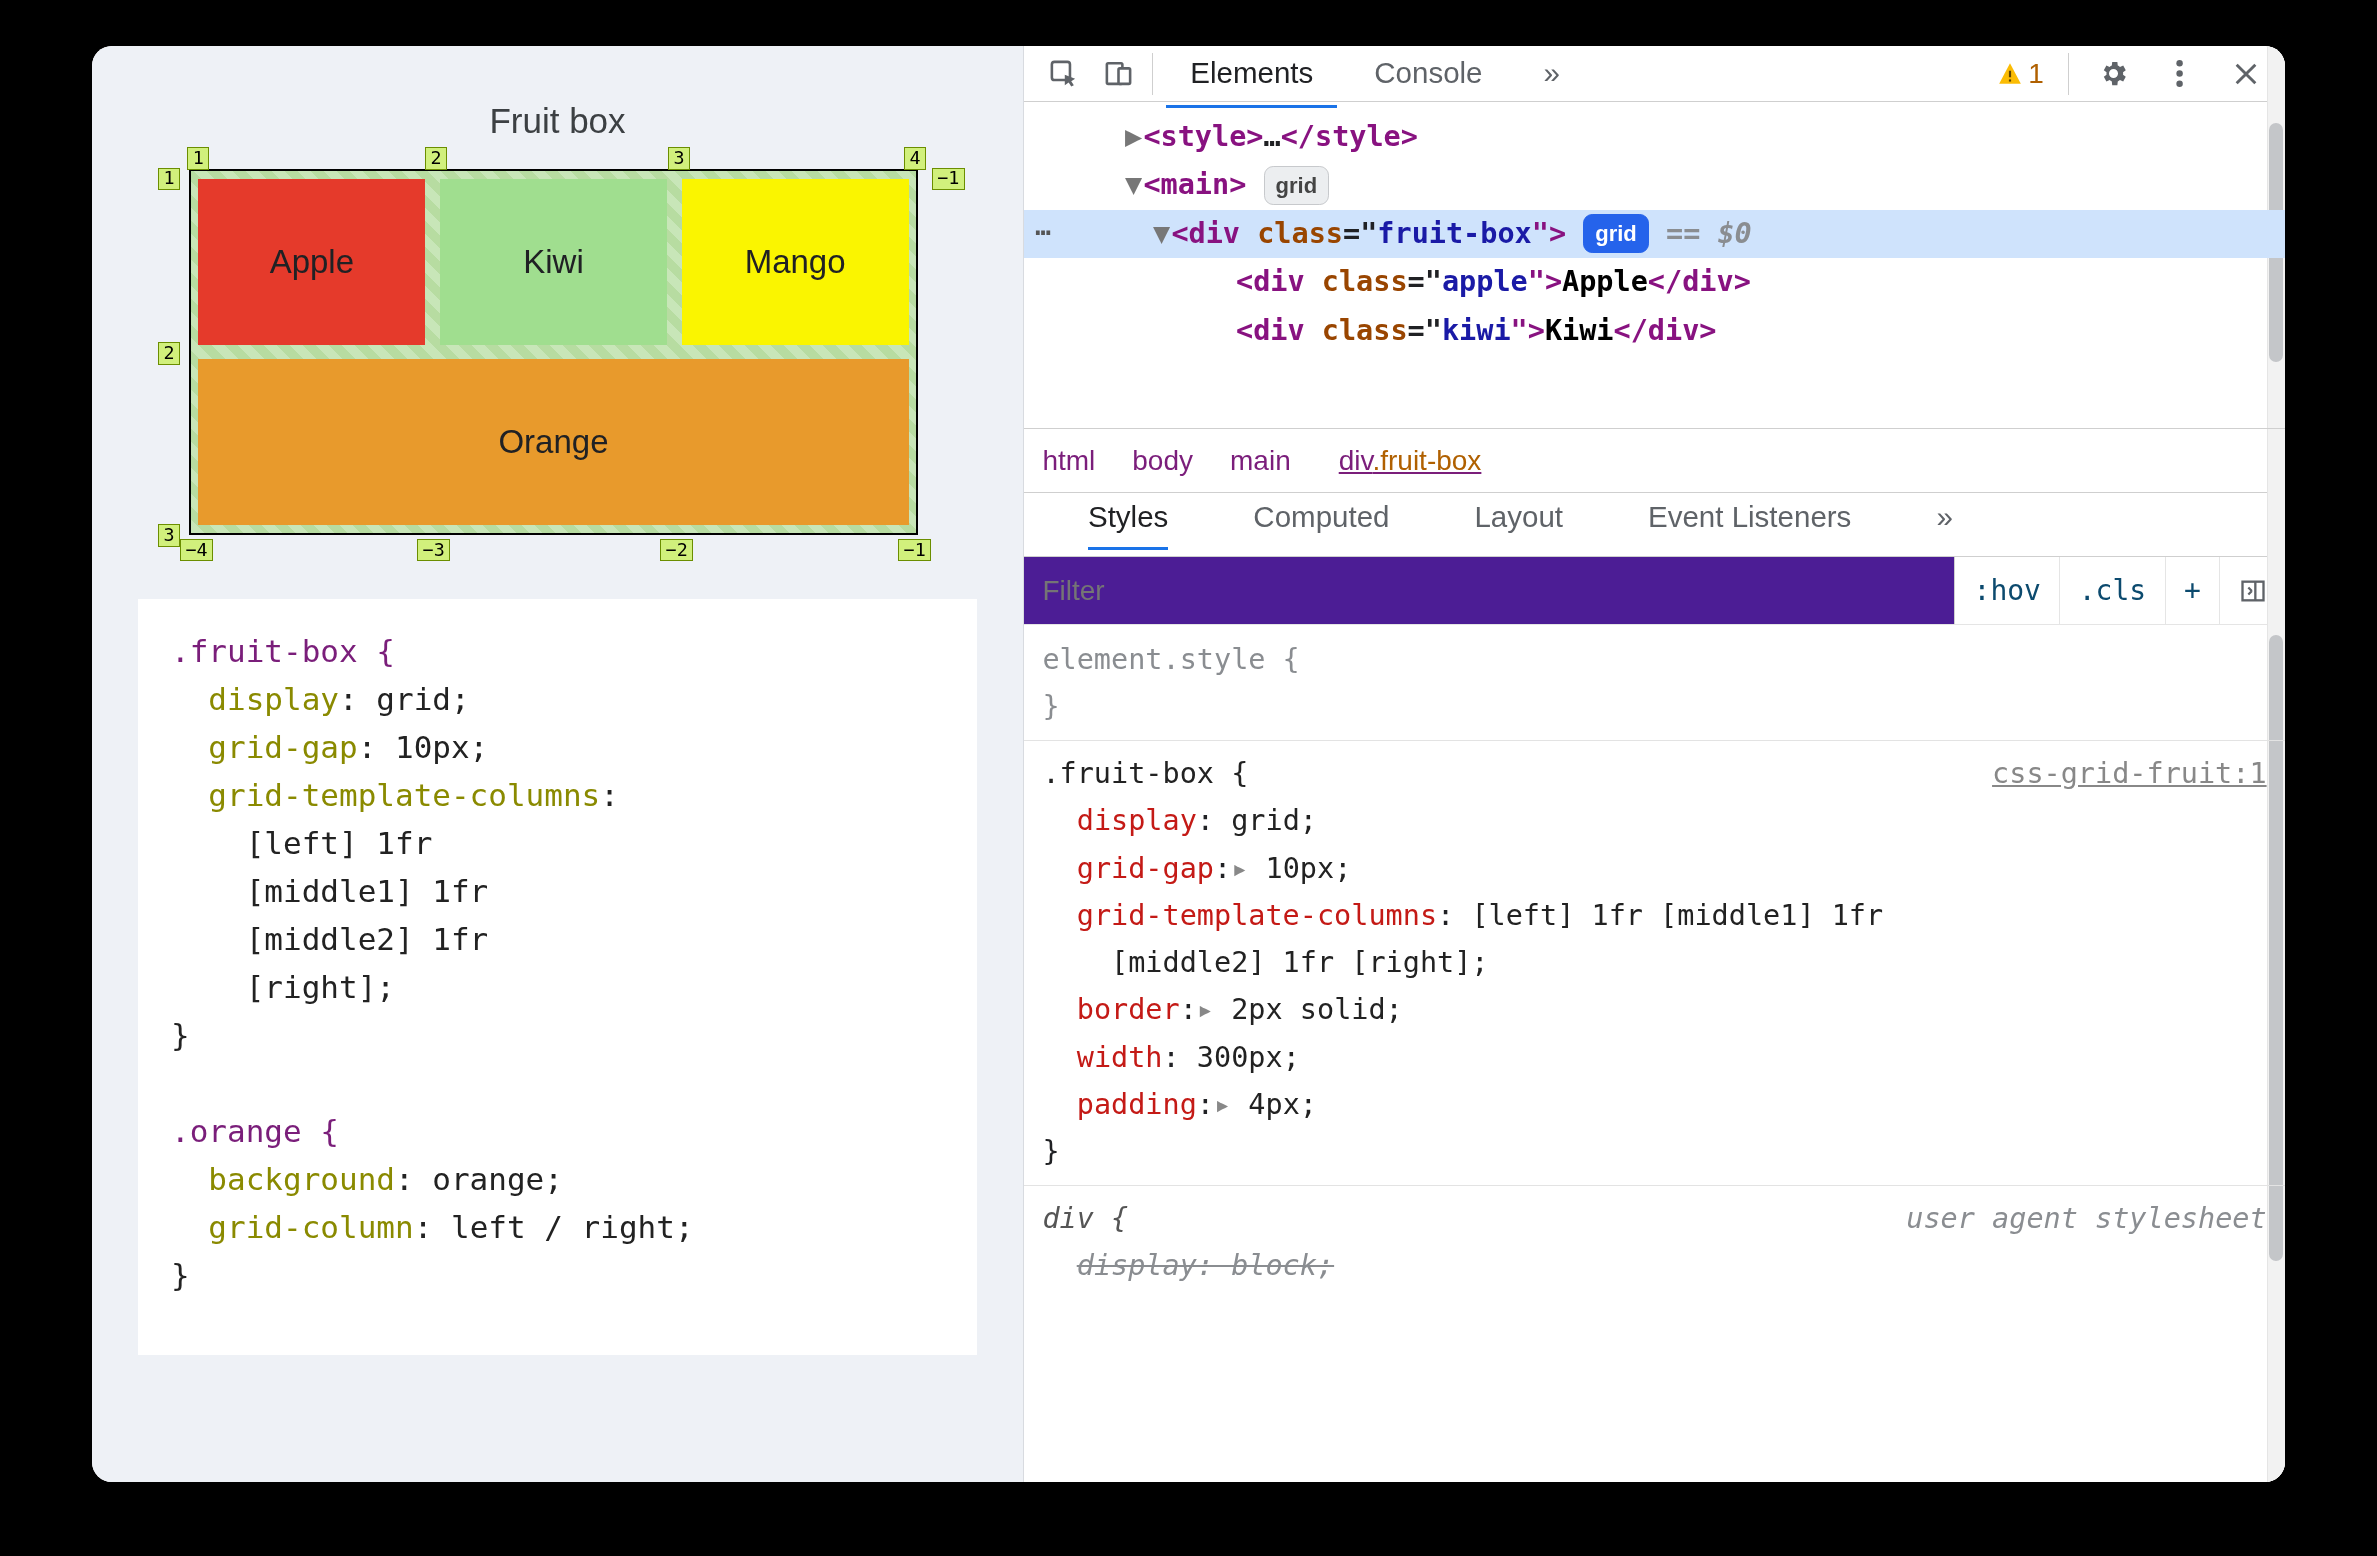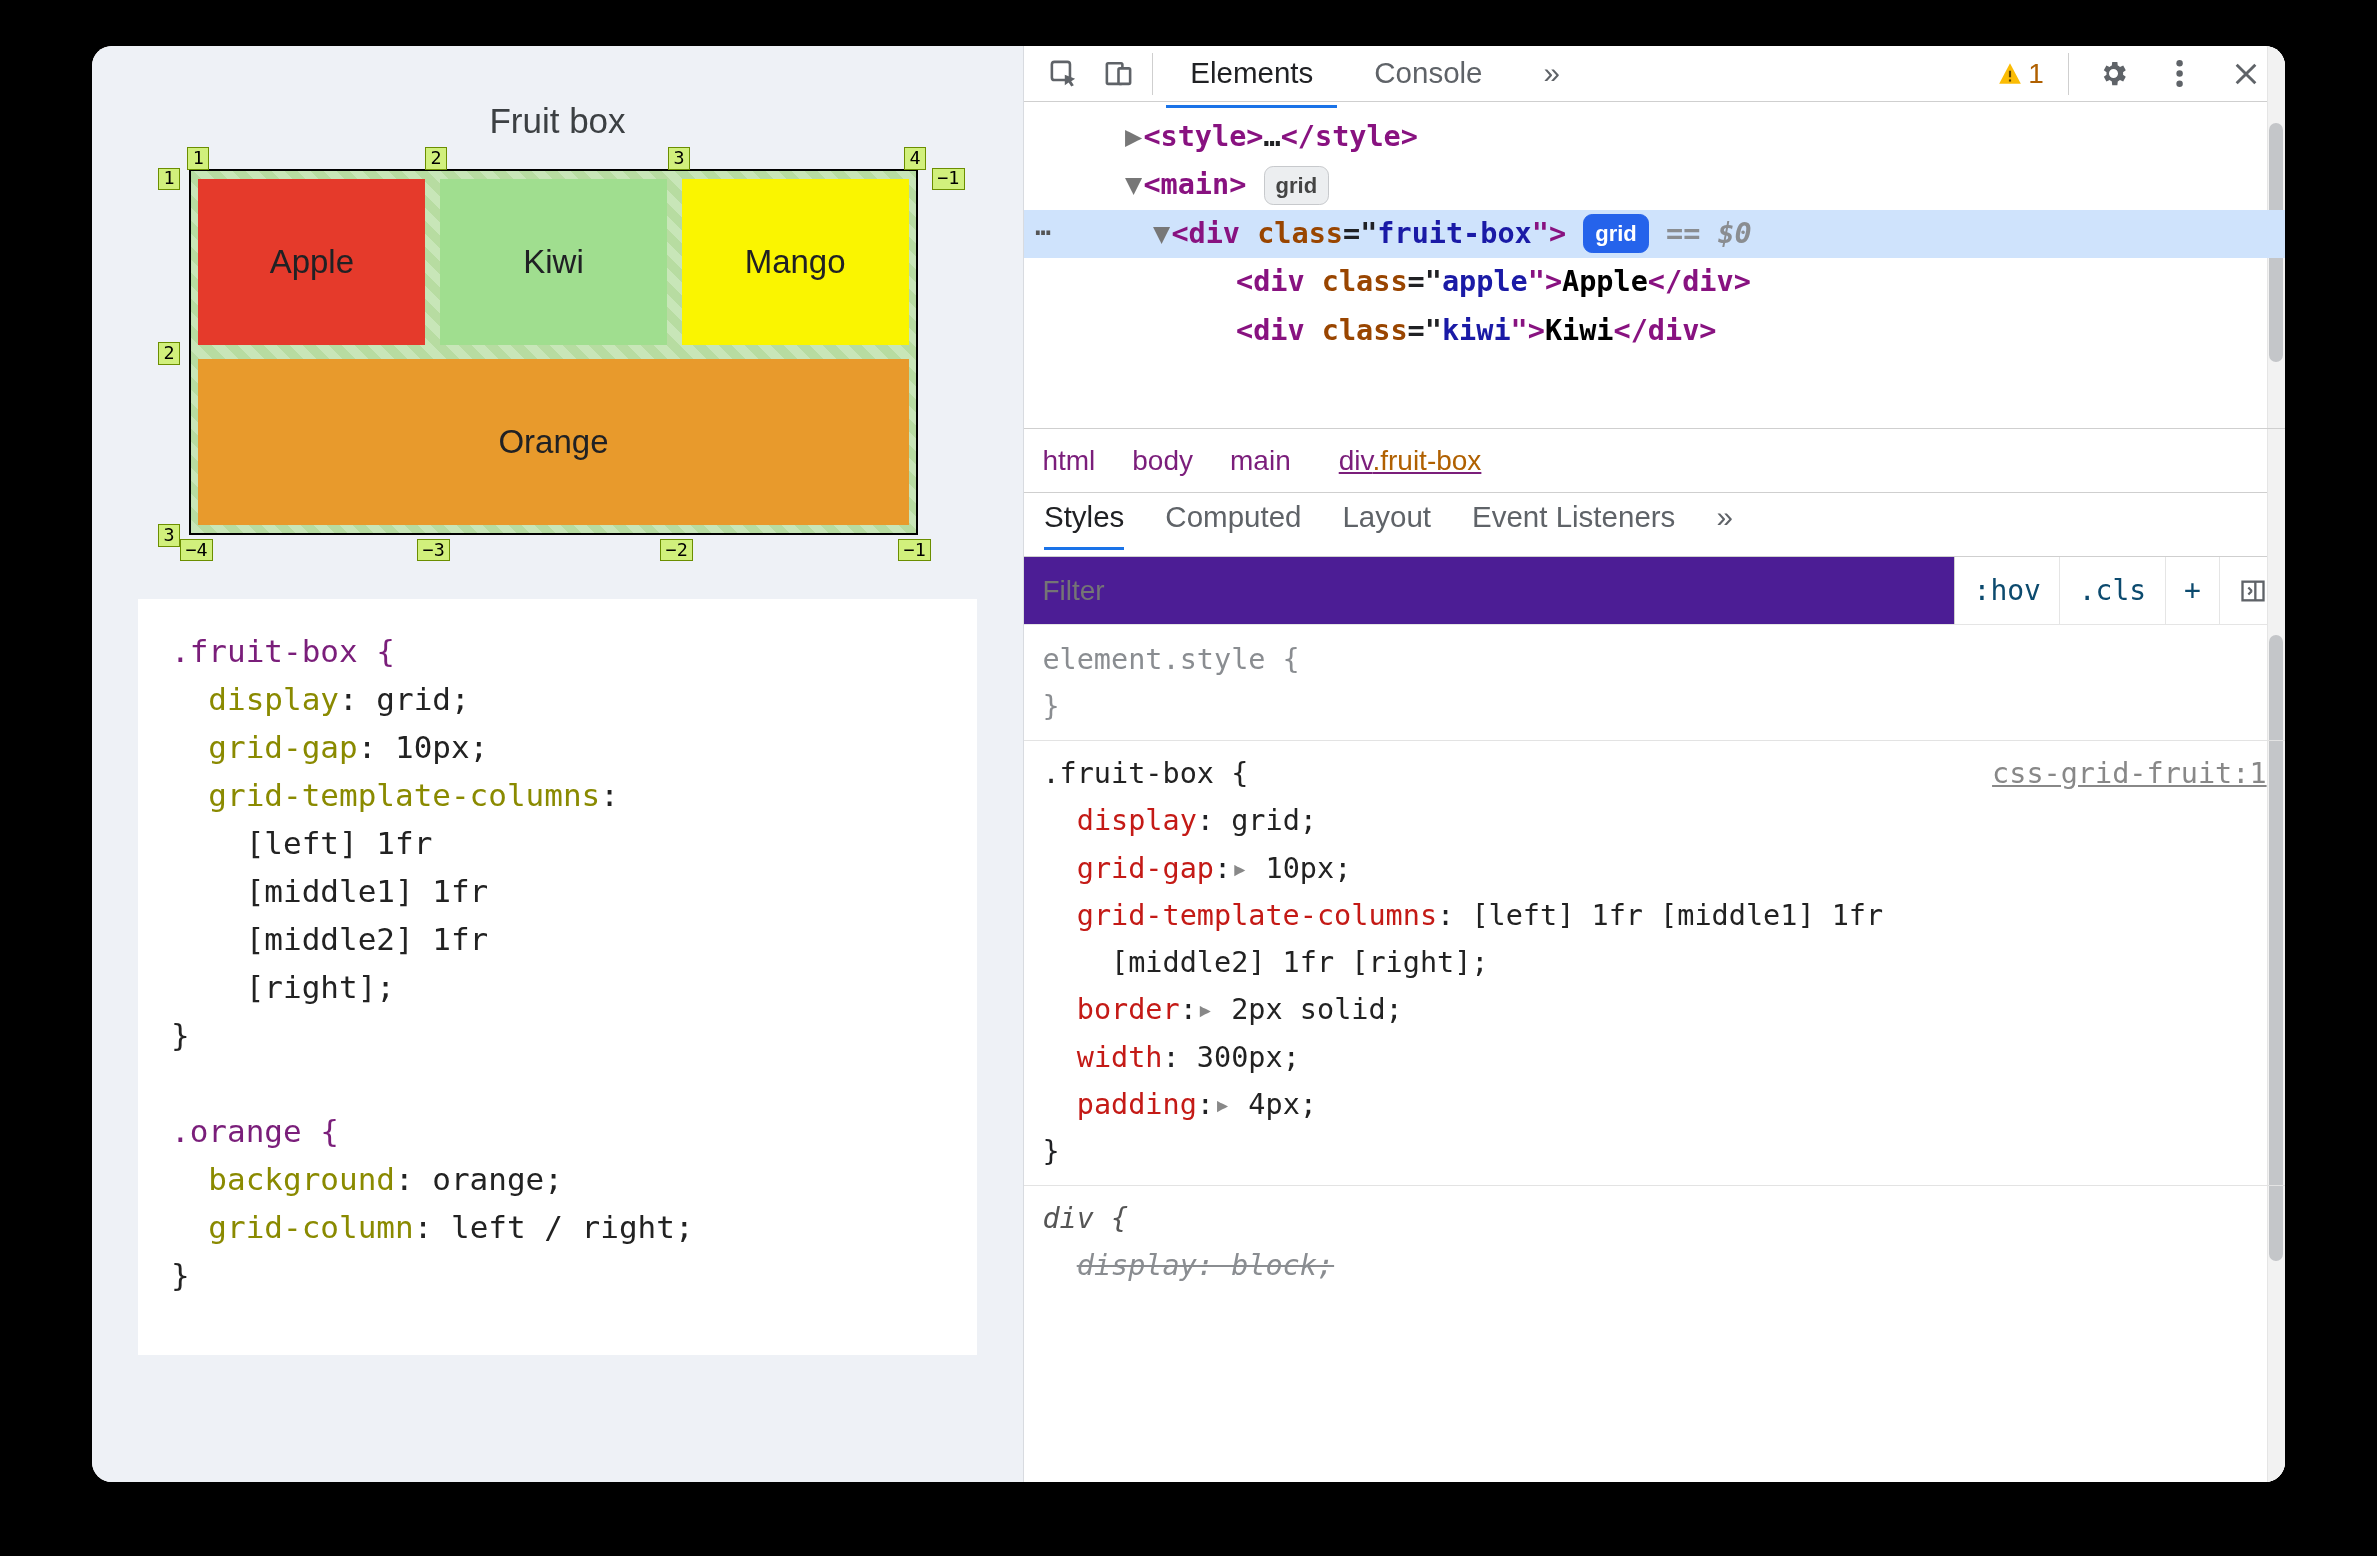--- a/index.html
+++ b/index.html
@@ -168,21 +168,21 @@
   .bc .cls { color:#b06000; }
   .bc.active { background:#fff; padding:5.5px 11px;text-decoration:underline;}
   
   .subtabs {
     display:flex; align-items:center;
     height:64px;
     border-bottom:0.9px solid #cfcfcf;
     padding:0 20px;
     gap:41px;
   }
-  .subtab { font-size:29.5px; color:#5f6368; padding-bottom:13px; border-bottom:3.7px solid transparent;}
+  .subtab { font-size:29.5px; color:#5f6368; padding-bottom:13px; border-bottom:3.7px solid transparent;margin-left:44px;}
   .subtab.active { color:#202124; border-color:#1a73e8; font-weight:500;}
   
   .filterbar {
     display:flex; align-items:center;
     height:68px;
     border-bottom:0.9px solid #e5e5e5;
     font-size:28px;
   }
   .filter-input {
     flex:1;
@@ -367,17 +367,17 @@
 <span style="color:#8a8d91">}</span>
 <div class="hr"></div><span class="rule-source">css-grid-fruit:1</span><span class="s-sel">.fruit-box {</span>
   <span class="s-prop">display</span>: <span class="s-val">grid;</span>
   <span class="s-prop">grid-gap</span>:<span class="s-tri">▸</span> <span class="s-val">10px;</span>
   <span class="s-prop">grid-template-columns</span>: <span class="s-val">[left] 1fr [middle1] 1fr</span>
 <span class="s-val">    [middle2] 1fr [right];</span>
   <span class="s-prop">border</span>:<span class="s-tri">▸</span> <span class="s-val">2px solid;</span>
   <span class="s-prop">width</span>: <span class="s-val">300px;</span>
   <span class="s-prop">padding</span>:<span class="s-tri">▸</span> <span class="s-val">4px;</span>
 <span>}</span>
-<div class="hr"></div><span style="font-style:italic;color:#555">div {</span>
+<div class="hr"></div><span class="ua">user agent stylesheet</span><span style="font-style:italic;color:#555">div {</span>
   <span class="strike">display: block;</span></div>
   </div>
 </div>
 
 
 </body></html>

